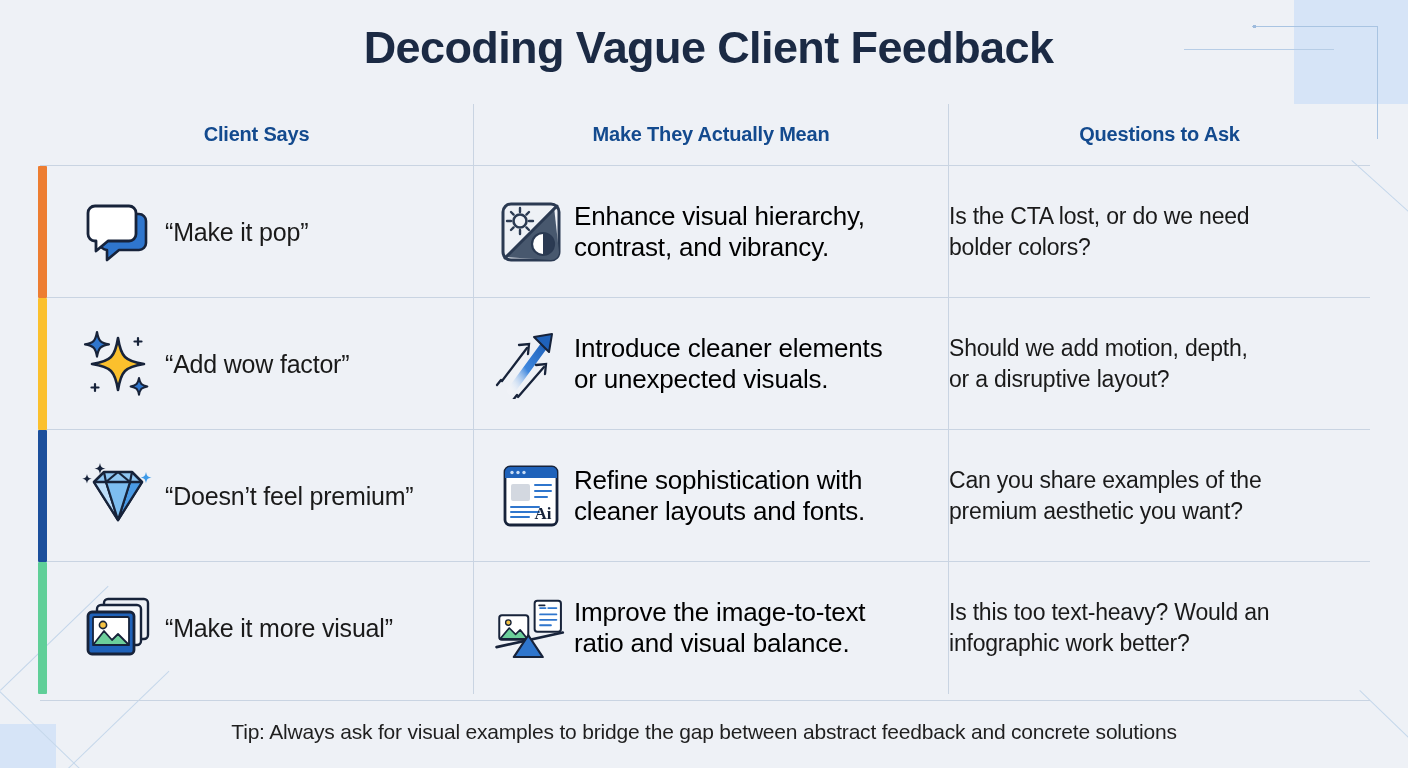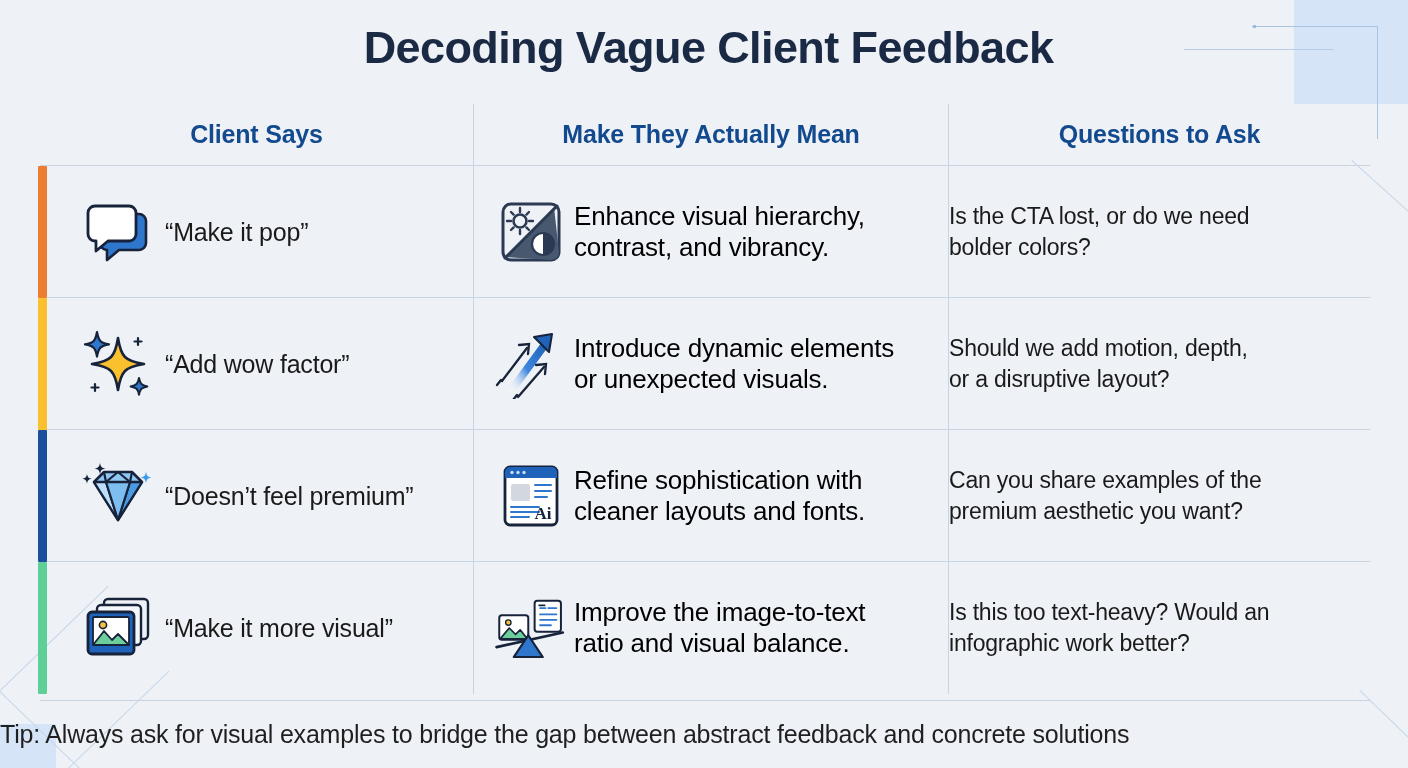--- a/index.html
+++ b/index.html
@@ -137,21 +137,21 @@
 
   .header-row {
     display: flex;
     height: 62px;
     border-bottom: 1px solid #c9d4e2;
   }
   .head-cell {
     display: flex;
     align-items: center;
     justify-content: center;
-    font-size: 25px;
+    font-size: 20px;
     font-weight: bold;
     color: #134a8e;
     letter-spacing: -0.2px;
   }
   .col1 { width: 433px; }
   .col2 { width: 475px; border-left: 1px solid #c9d4e2; }
   .col3 { width: 422px; border-left: 1px solid #c9d4e2; }
 
   .body-row {
     display: flex;
@@ -217,21 +217,22 @@
   .footer-rule {
     position: absolute;
     left: 40px; top: 700px;
     width: 1330px; height: 1px;
     background: #c9d4e2;
   }
   .footer {
     position: absolute;
     left: 0; top: 720px;
     width: 1408px;
-    font-size: 25px;
+    text-align: center;
+    font-size: 21px;
     color: #1f1f1f;
     letter-spacing: -0.2px;
   }
 </style>
 </head>
 <body>
 
 <div class="bg-layer">
   <div class="deco-sq-tr"></div>
   <div class="deco-line-tr-v"></div>
@@ -340,21 +341,21 @@
               <path d="M3 56 l4 -5"></path>
             </g>
             <g stroke="#17233a" stroke-width="2.3" stroke-linecap="round" fill="none">
               <path d="M24 68 L50 38"></path>
               <path d="M42 36 L52 35 L51 45"></path>
               <path d="M19 71 l4 -5"></path>
             </g>
           </svg>
         </div>
         <div class="mean-text">
-          <div>Introduce dynamic elements</div>
+          <div>Introduce cleaner elements</div>
           <div>or unexpected visuals.</div>
         </div>
       </div>
       <div class="cell c3">
         <div class="ask-text">
           <div>Should we add motion, depth,</div>
           <div>or a disruptive layout?</div>
         </div>
       </div>
     </div>

